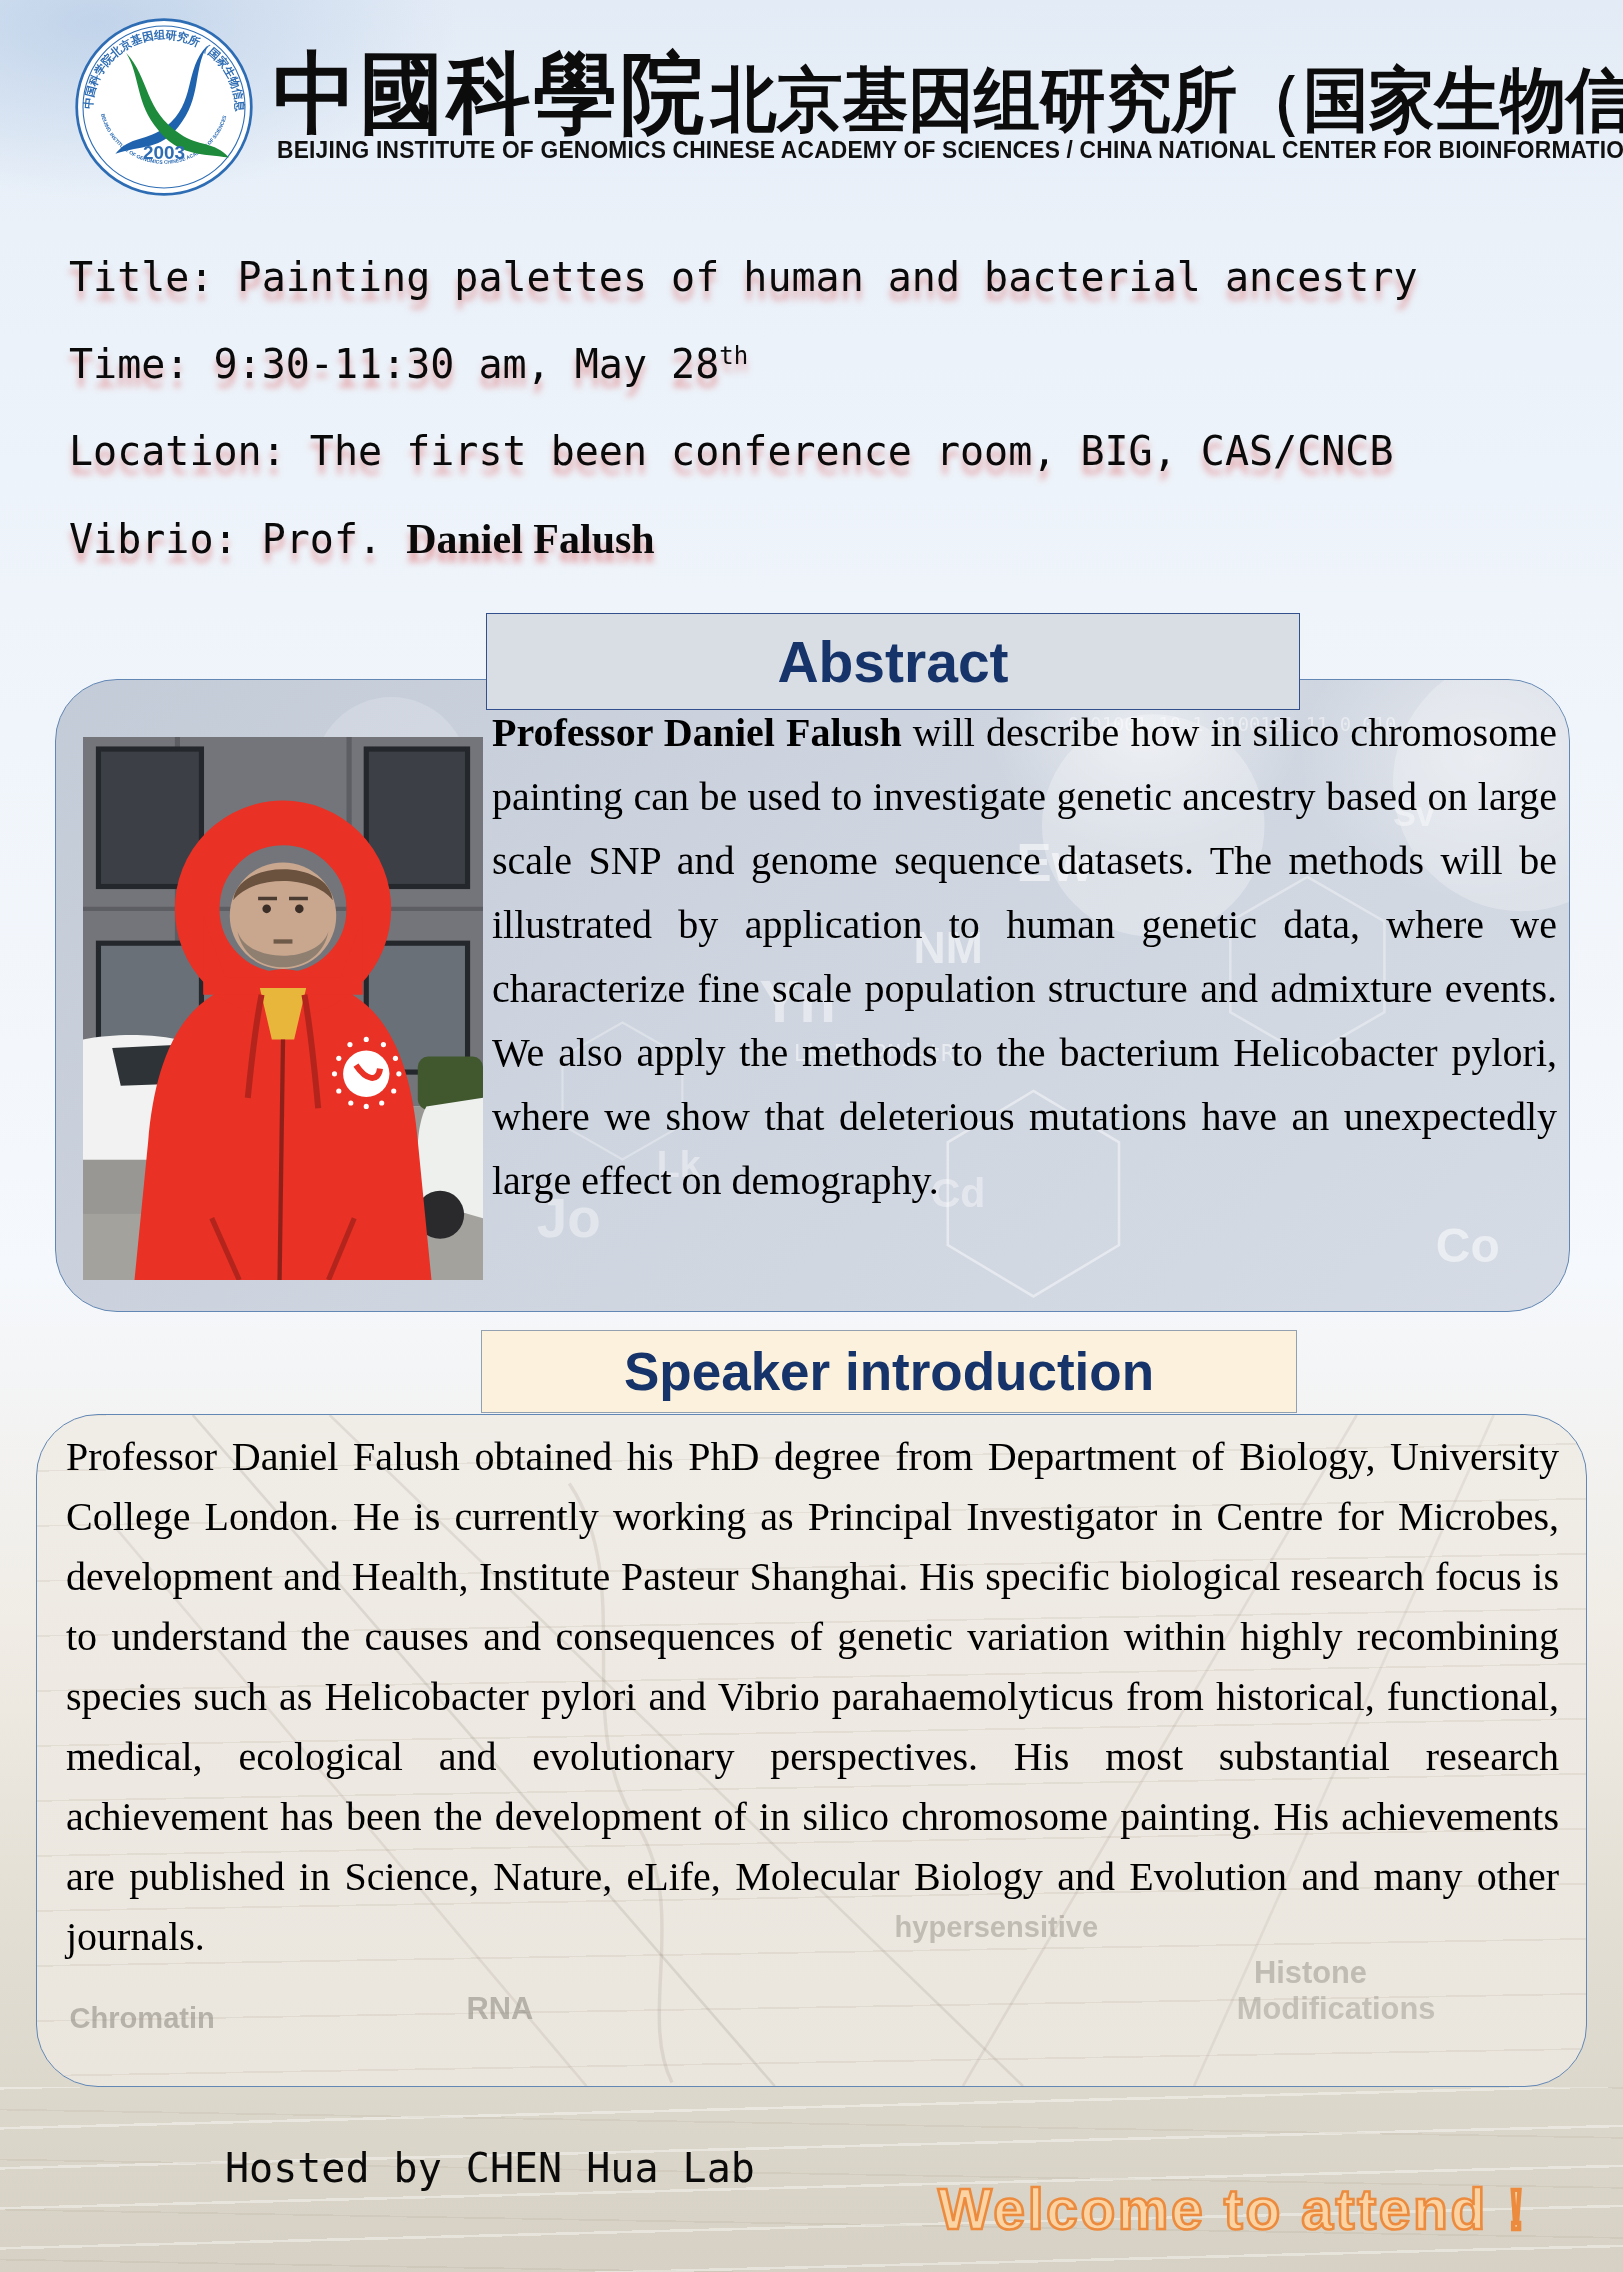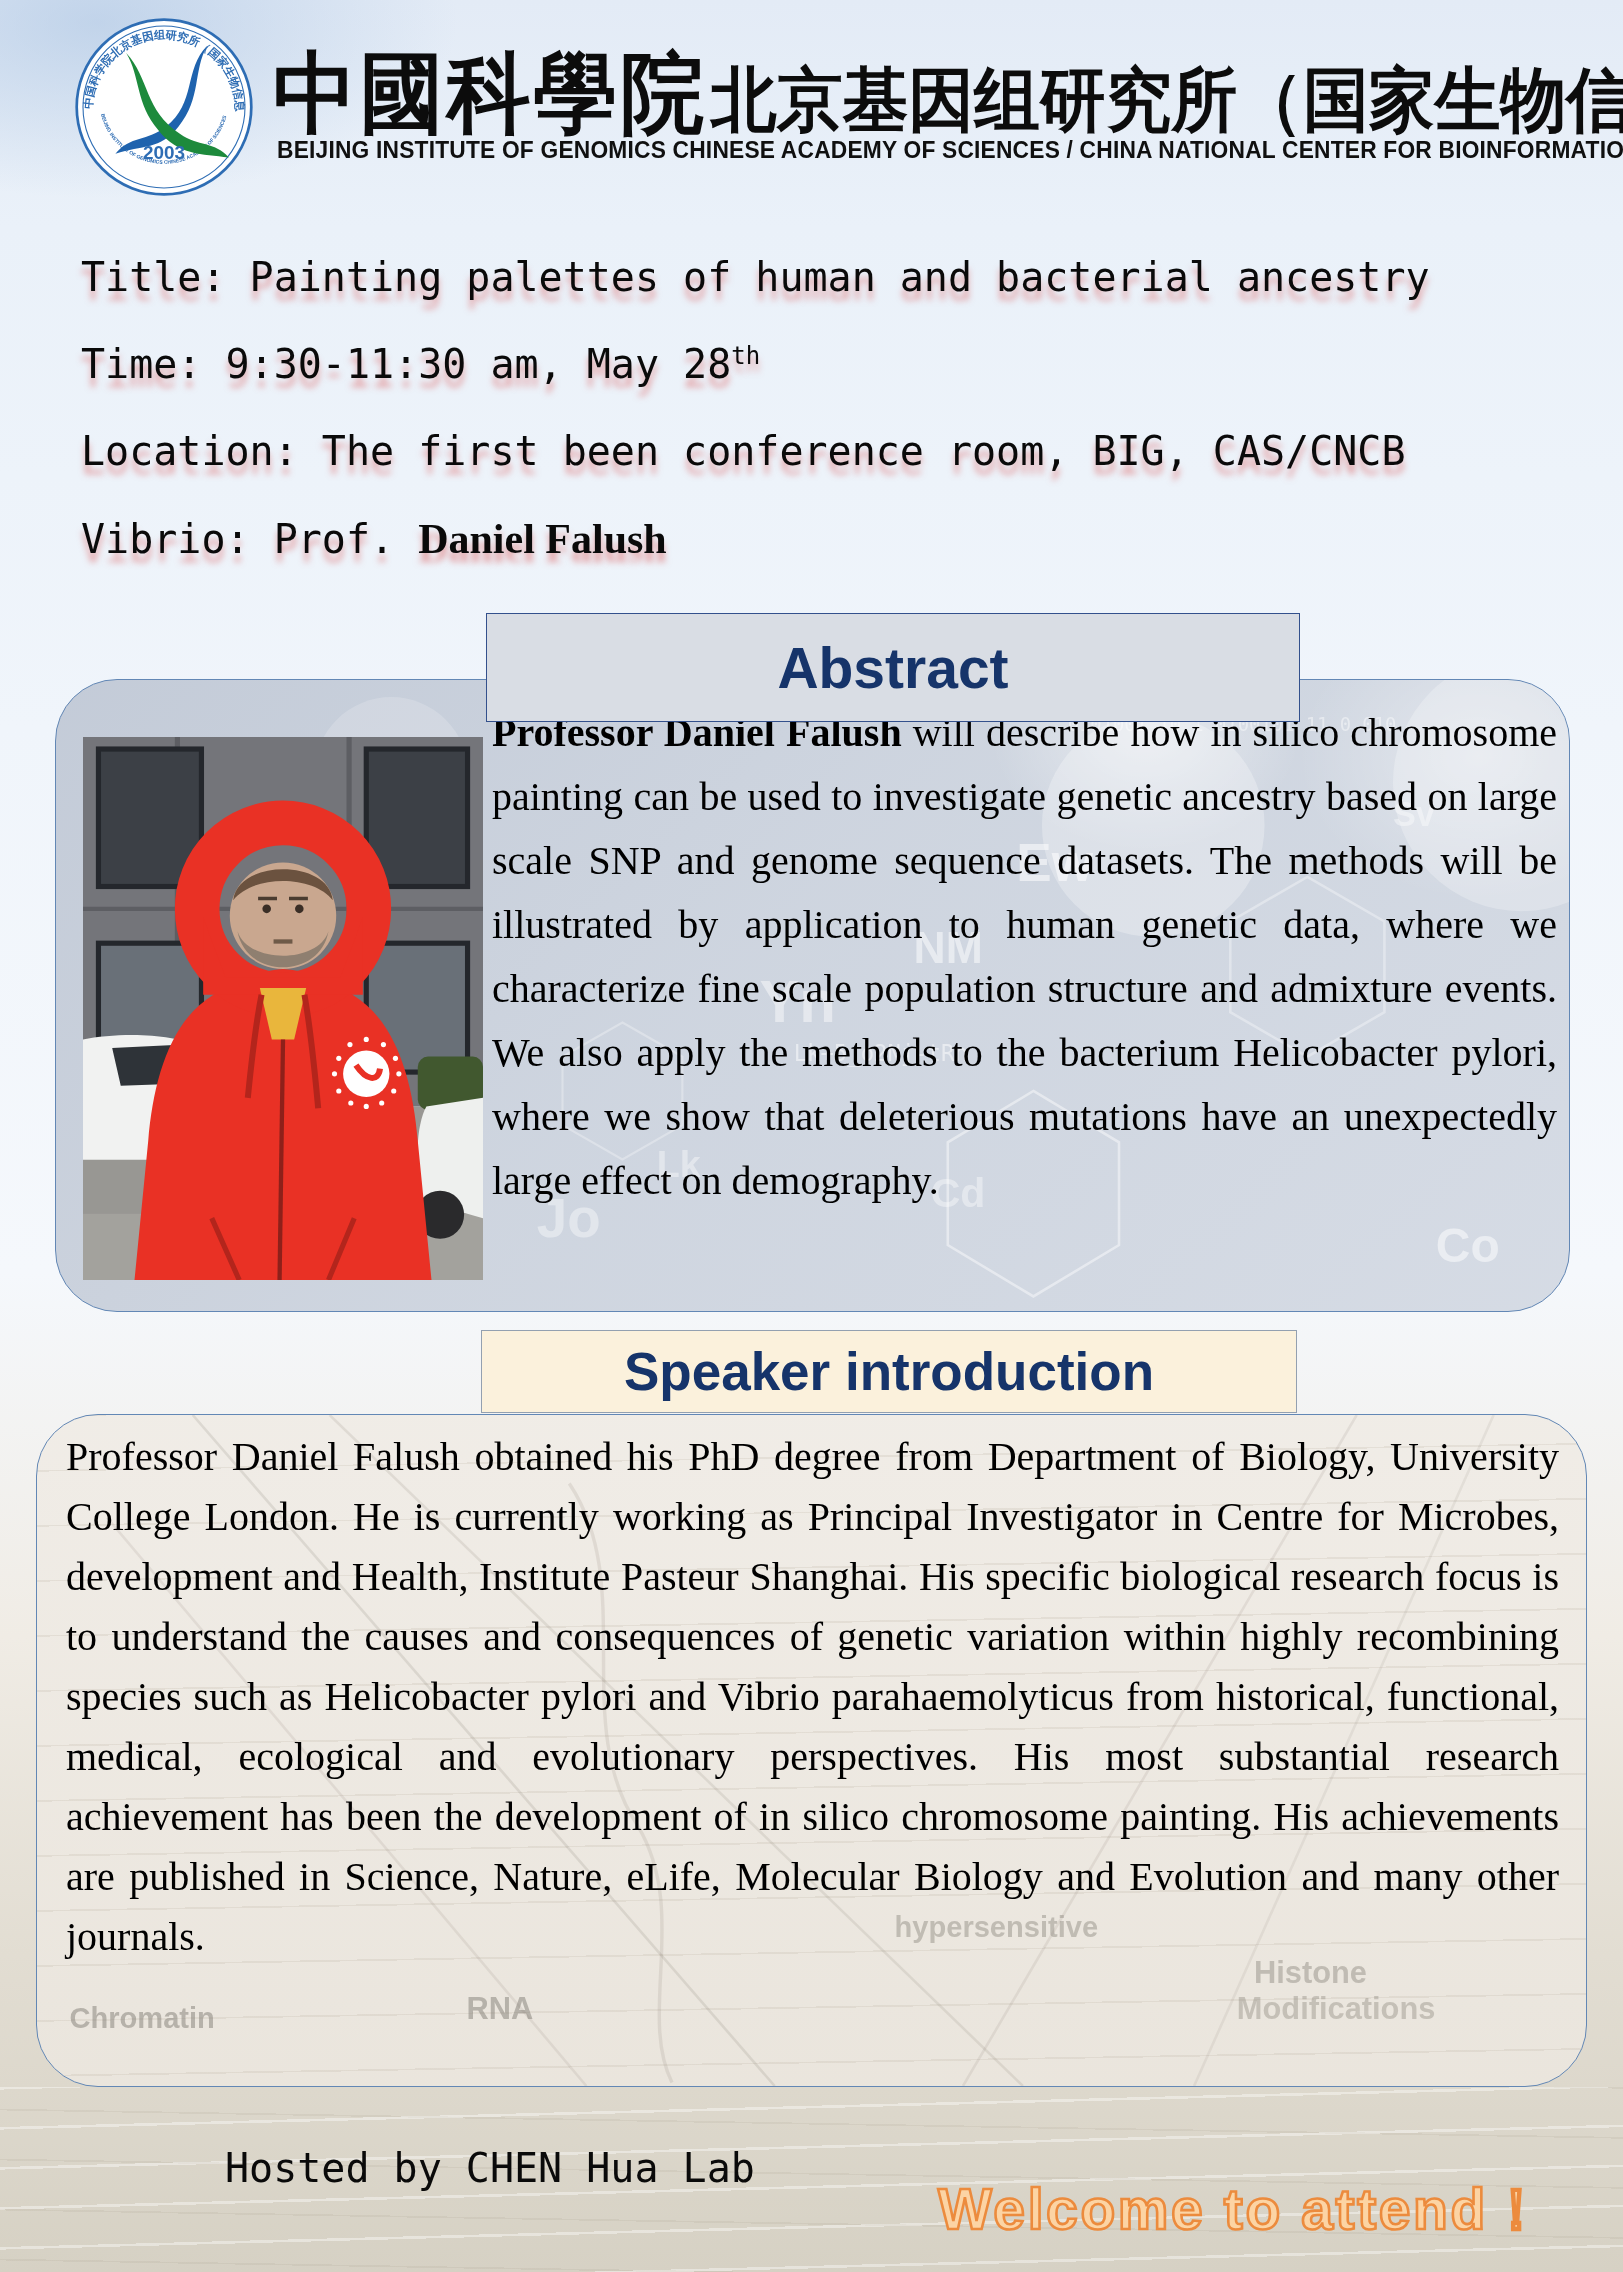--- a/index.html
+++ b/index.html
@@ -24,33 +24,33 @@
   .en-subtitle {
     position:absolute; left:277px; top:137px; white-space:nowrap;
     font-weight:bold; font-size:23px; color:#101010; letter-spacing:0.2px;
     transform:scaleX(.99); transform-origin:left top;
   }
 
   
   .info { position:absolute; left:65px; top:254px; }
   .info-line {
     font-family:"DejaVu Sans Mono", monospace; font-size:40px; color:#0a0a0a;
-    margin:0 0 41px 16px; white-space:nowrap;
+    margin:0 0 41px 4px; white-space:nowrap;
     text-shadow:0 8.6px 6px rgba(219,92,92,.55);
   }
   .info-line sup { font-size:24px; }
   .speaker-name { font-family:"Liberation Serif", serif; font-weight:bold; font-size:42px; }
 
   
   .section-head {
     position:absolute; z-index:5; display:flex; align-items:center; justify-content:center;
     font-weight:bold; color:#16346a; font-family:"Liberation Sans", sans-serif;
   }
   .head-abstract {
-    left:486px; top:613px; width:814px; height:109px;
+    left:486px; top:613px; width:814px; height:97px;
     background:#d9dde4; border:1.7px solid #33508c; font-size:57px;
   }
   .head-speaker {
     left:481px; top:1330px; width:816px; height:83px;
     background:#fbf1dc; border:1.7px solid #93a0b0; font-size:53px;
   }
 
   
   .round-box { position:absolute; border:1.7px solid #6287b5; border-radius:62px; z-index:1; overflow:hidden; }
   .abstract-box {

